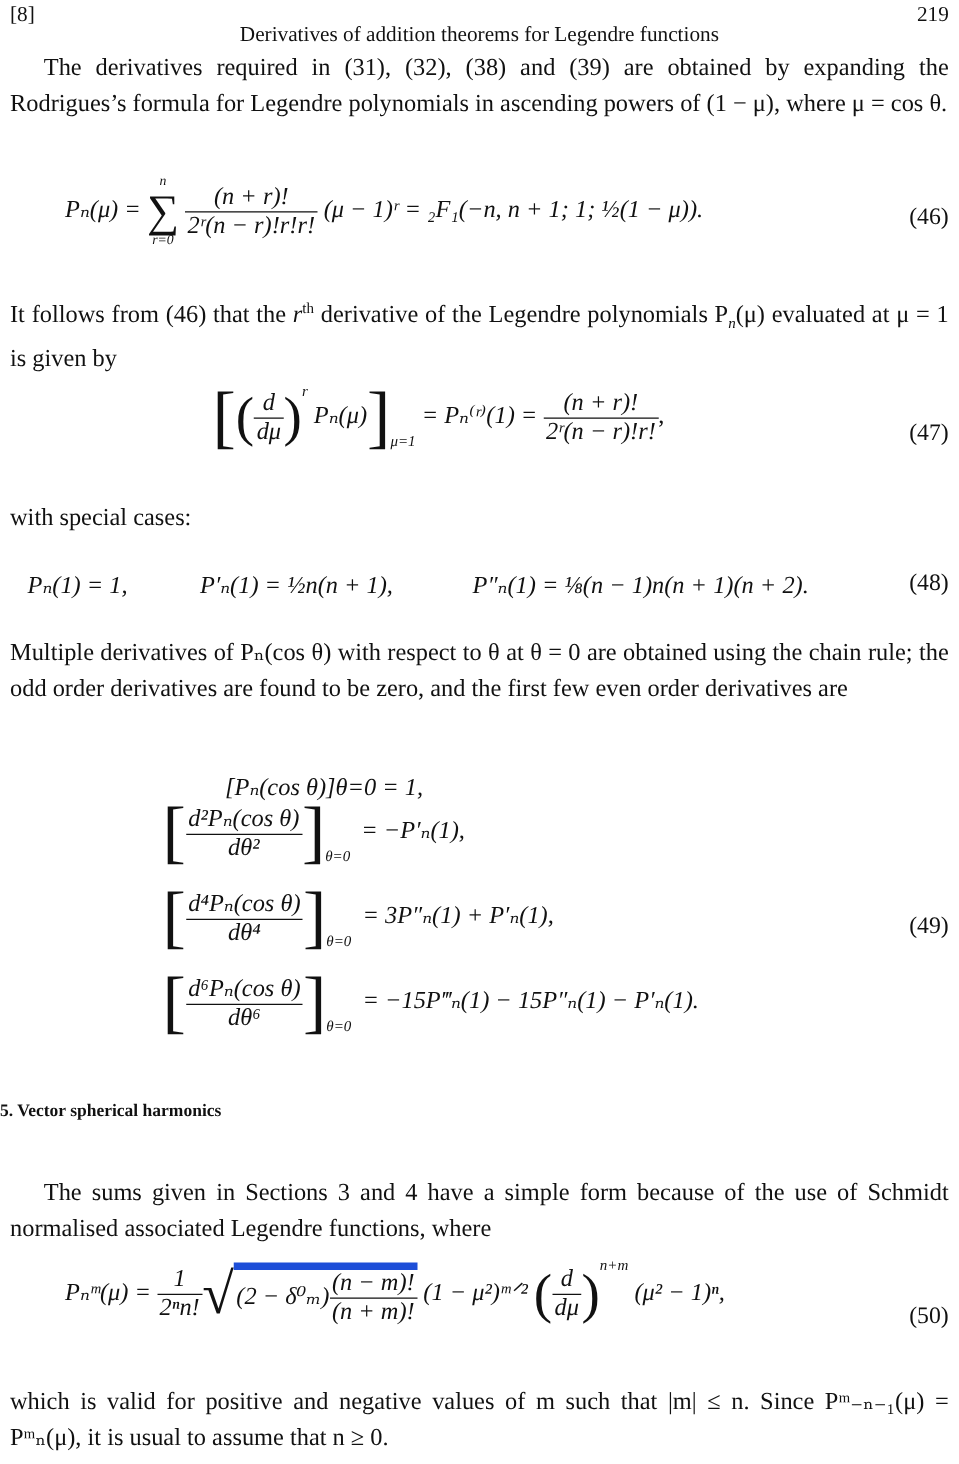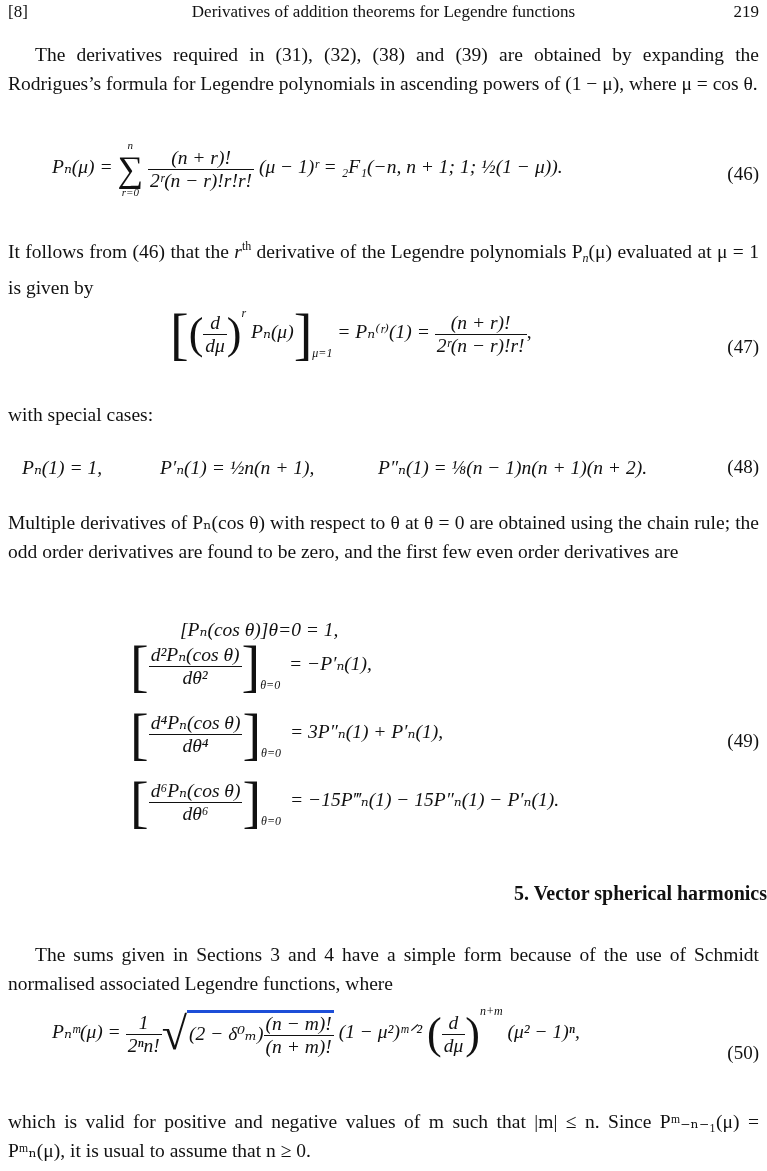--- a/index.html
+++ b/index.html
@@ -4,38 +4,38 @@
 <style>
   html, body { margin: 0; padding: 0; background: #ffffff; }
   body {
     width: 767px; height: 1171px; position: relative; overflow: hidden;
     font-family: "Liberation Serif", "DejaVu Serif", serif;
     color: #111111;
   }
   .abs { position: absolute; }
   .header { top: 2px; left: 8px; width: 751px; height: 22px; font-size: 17px; }
   .header .l { position: absolute; left: 0; top: 0; }
-  .header .c { position: absolute; left: 0; right: 0; text-align: center; top: 0; }
+  .header .c { position: absolute; left: 0; right: 0; text-align: center; top: 16px; }
   .header .r { position: absolute; right: 0; top: 0; }
   .para { left: 8px; width: 751px; font-size: 19.5px; line-height: 29px; text-align: justify; }
   .para.indent { text-indent: 27px; }
   i, .it { font-style: italic; }
   .eq { font-size: 19.5px; white-space: nowrap; }
   .eqnum { position: absolute; right: 8px; font-size: 19px; }
   .frac { display: inline-block; vertical-align: middle; text-align: center; }
   .frac > span { display: block; padding: 0 2px; }
   .frac .num { border-bottom: 1px solid #111; }
   sub, sup { font-size: 12px; }
   .sum { display: inline-block; vertical-align: middle; text-align: center; line-height: 1; }
   .sum .big { font-size: 36px; display: block; line-height: 36px; }
   .sum .lim { font-size: 11px; display: block; font-style: italic; }
   .bigbr { font-size: 56px; line-height: 56px; vertical-align: middle; font-weight: 200; }
   .bigpar { font-size: 44px; line-height: 44px; vertical-align: middle; }
-  .sectitle { left: 0; width: 767px; text-align: right; font-weight: bold; font-size: 20px; }
-  .sqrt { display: inline-block; border-top: 3px solid #1d4ed8; padding-left: 2px; vertical-align: middle; }
+  .sectitle { left: 0; width: 767px; text-align: left; font-weight: bold; font-size: 14px; }
+  .sqrt { display: inline-block; border-top: 6px solid #1d4ed8; padding-left: 2px; vertical-align: middle; }
   .radical { font-size: 46px; vertical-align: middle; line-height: 46px; }
   .row { position: absolute; white-space: nowrap; font-size: 19.5px; }
 </style>
 </head>
 <body>
 
 <div class="abs header">
   <span class="l">[8]</span>
   <span class="c">Derivatives of addition theorems for Legendre functions</span>
   <span class="r">219</span>

